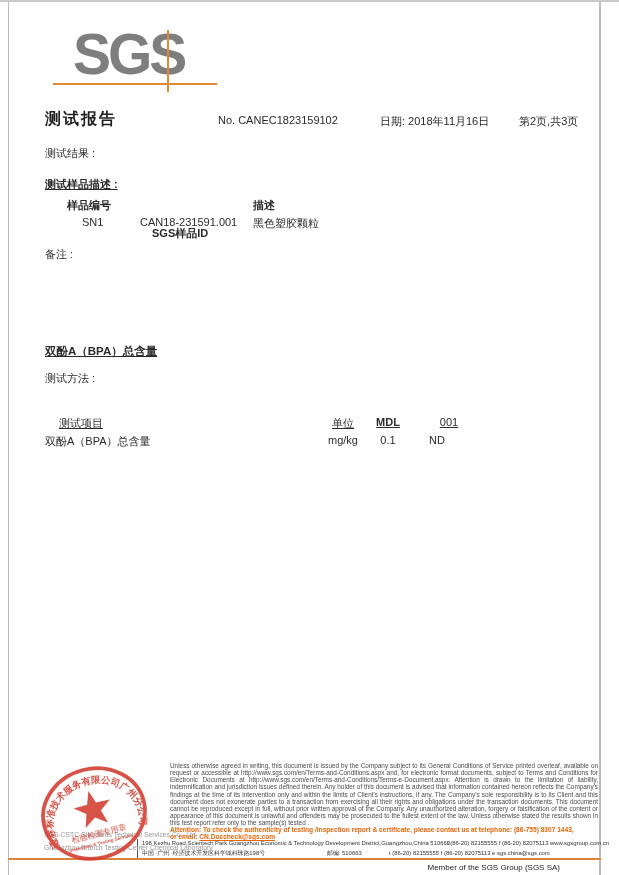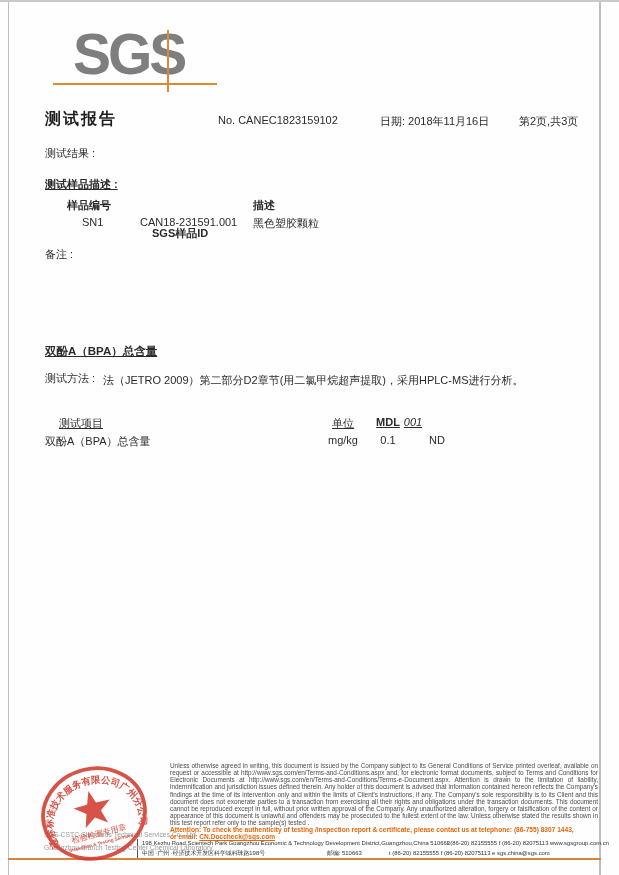--- a/index.html
+++ b/index.html
@@ -41,21 +41,21 @@
   .notes { left:103px; top:261px; font-size:11px; line-height:19px; }
 
   .bpa-title { left:45px; top:344px; font-size:11.5px; }
   .method-label { left:45px; top:371px; }
   .method-text { left:103px; top:371px; width:472px; font-size:11px; line-height:19.5px; }
 
   
   .rt-th1 { left:59px; top:416px;text-align:center; }
   .rt-th2 { left:343px; top:416px; transform:translateX(-50%); }
   .rt-th3 { left:388px; top:416px; transform:translateX(-50%); font-weight:bold; }
-  .rt-th4 { left:413px; top:416px; transform:translateX(-50%); font-style:italic; }
+  .rt-th4 { left:449px; top:416px; transform:translateX(-50%); }
   .rt-td1 { left:45px; top:434px; }
   .rt-td2 { left:343px; top:434px; transform:translateX(-50%); }
   .rt-td3 { left:388px; top:434px; transform:translateX(-50%); }
   .rt-td4 { left:437px; top:434px; transform:translateX(-50%); }
 
   
   .legal { left:170px; top:762px; width:428px; font-size:6.4px; line-height:7.15px; text-align:justify; color:#4c4c4c; }
   .attention { left:170px; top:826px; width:430px; font-size:6.6px; font-weight:bold; color:#e5670a; line-height:7.4px; }
   .attention .u { text-decoration:underline; }
   .address-block { left:137px; top:839px; width:461px; border-left:1px solid #555; padding-left:4px; font-size:5.9px; color:#333; }
@@ -93,21 +93,20 @@
   <div class="abs st-h3 t11">描述</div>
   <div class="abs st-c1 t11">SN1</div>
   <div class="abs st-c2 t11">CAN18-231591.001</div>
   <div class="abs st-c3 t11">黑色塑胶颗粒</div>
 
   <div class="abs notes-label lbl">备注 :</div>
 
   <div class="abs bpa-title b u">双酚A（BPA）总含量</div>
   <div class="abs method-label lbl">测试方法 :</div>
   <div class="abs method-text">
-    <div>法（JETRO 2009）第二部分D2章节(用二氯甲烷超声提取)，采用HPLC-MS进行分析。</div>
   </div>
 
   <div class="abs rt-th1 t11 u">测试项目</div>
   <div class="abs rt-th2 t11 u">单位</div>
   <div class="abs rt-th3 t11 u">MDL</div>
   <div class="abs rt-th4 t11 u">001</div>
   <div class="abs rt-td1 t11">双酚A（BPA）总含量</div>
   <div class="abs rt-td2 t11">mg/kg</div>
   <div class="abs rt-td3 t11">0.1</div>
   <div class="abs rt-td4 t11">ND</div>
@@ -144,13 +143,14 @@
       <span>t (86-20) 82155555   f (86-20) 82075113   www.sgsgroup.com.cn</span>
     </div>
     <div class="addr-row">
       <span class="addr-cn">中国 ·广州 ·经济技术开发区科学城科珠路198号</span>
       <span class="addr-postal">邮编: 510663</span>
       <span>t (86-20) 82155555   f (86-20) 82075113   e  sgs.china@sgs.com</span>
     </div>
   </div>
 
   <div class="abs orange-rule"></div>
+  <div class="abs member">Member of the SGS Group (SGS SA)</div>
 </div>
 
 </body></html>

